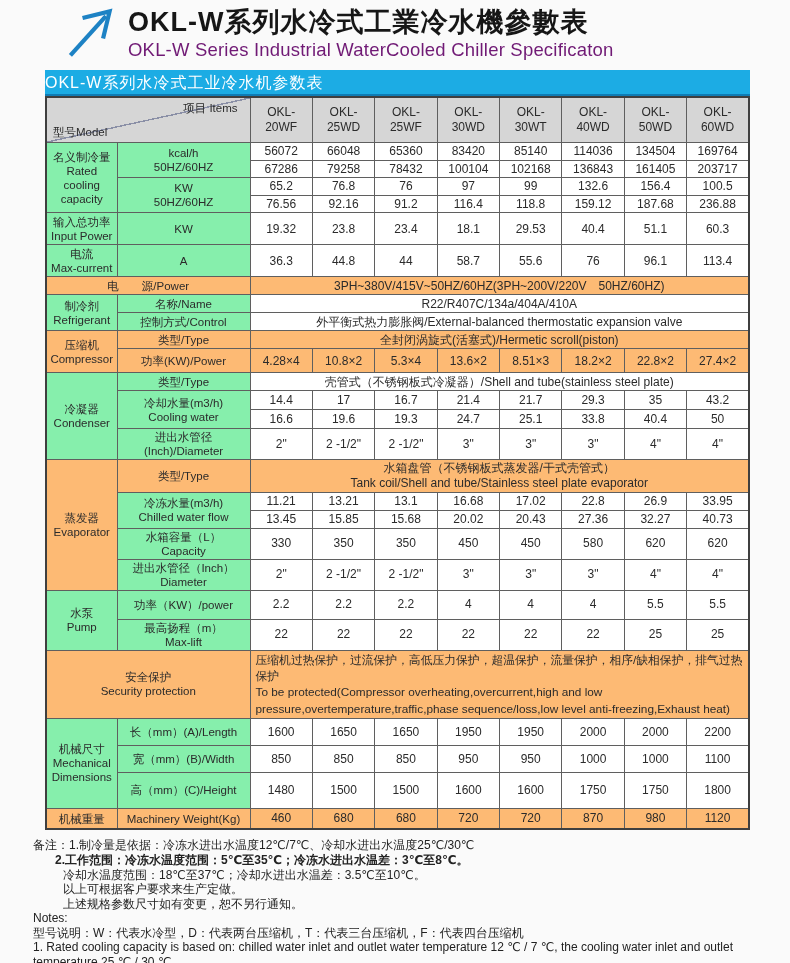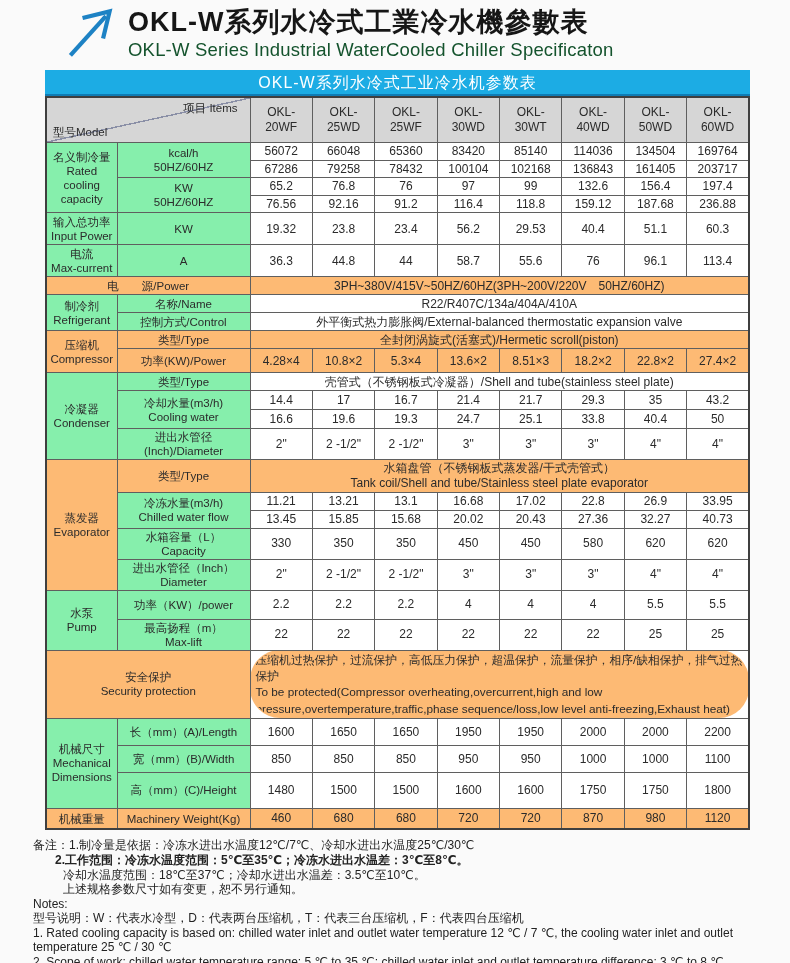--- a/index.html
+++ b/index.html
@@ -8,39 +8,39 @@
     font-family:"Liberation Sans","DejaVu Sans",sans-serif;
     color:#2b2b2b;-webkit-font-smoothing:antialiased;
   }
   .page{position:relative;width:790px;height:963px;overflow:hidden;}
 
   
   .hdr{position:relative;padding-top:6px;height:62px;}
   .logo{position:absolute;left:62px;top:4px;width:56px;height:56px;}
   .titles{margin-left:128px;}
   .title-zh{font-size:27px;font-weight:600;color:#161616;letter-spacing:1px;line-height:32px;}
-  .title-en{font-size:18.5px;font-weight:500;color:#14532d;line-height:23px;letter-spacing:0.2px;}
+  .title-en{font-size:18.5px;font-weight:500;color:#701a75;line-height:23px;letter-spacing:0.2px;}
 
   
   .twrap{margin-left:45px;width:705px;margin-top:2px;}
   .band{
     width:705px;height:26px;line-height:26px;background:#1cace4;color:#ffffff;
-    text-align:center;font-size:16px;font-weight:500;letter-spacing:1px;
+    text-align:left;font-size:16px;font-weight:500;letter-spacing:1px;
     border-bottom:2px solid #0f7cb5;box-sizing:border-box;
   }
   table{border-collapse:collapse;table-layout:fixed;width:705px;border:2px solid #3f3f3f;background:#ffffff;}
   td{
     border:1px solid #5f5f5f;text-align:center;vertical-align:middle;
     font-size:12px;line-height:1.22;padding:1px 2px;white-space:pre-line;
     color:#2b2b2b;overflow:hidden;box-sizing:border-box;
   }
   td.sec,td.lbl{background:#86efac;font-size:11.5px;}
   td.mdl,td.corner{background:#d6d6d6;font-size:12px;}
   tr.gray td{background:#fdba74;}
-  td.leftcell{text-align:left;padding-left:5px;font-size:11.8px;line-height:1.38;border-radius:30px;}
+  td.leftcell{text-align:left;padding-left:5px;font-size:11.8px;line-height:1.38;}
   td.corner{position:relative;padding:0;
     background-image:linear-gradient(to bottom right,
       transparent calc(50% - 0.7px), #8a8fa6 calc(50% - 0.7px),
       #8a8fa6 calc(50% + 0.7px), transparent calc(50% + 0.7px));
   }
   .corner-model{position:absolute;left:6px;bottom:3px;font-size:11.5px;margin-top:46px;}
   .corner-items{position:absolute;right:12px;top:3px;font-size:11.5px;}
 
   
   .notes{margin-left:33px;margin-top:8px;width:730px;font-size:12px;line-height:14.6px;color:#222;}
@@ -132,41 +132,41 @@
       <tr style="height:17px">
         <td class="lbl" rowspan="2">KW
 50HZ/60HZ</td>
         <td>65.2</td>
         <td>76.8</td>
         <td>76</td>
         <td>97</td>
         <td>99</td>
         <td>132.6</td>
         <td>156.4</td>
-        <td>197.4</td>
+        <td>100.5</td>
       </tr>
       <tr style="height:17px">
         <td>76.56</td>
         <td>92.16</td>
         <td>91.2</td>
         <td>116.4</td>
         <td>118.8</td>
         <td>159.12</td>
         <td>187.68</td>
         <td>236.88</td>
       </tr>
 
       <tr style="height:32px">
         <td class="sec">输入总功率
 Input Power</td>
         <td class="lbl">KW</td>
         <td>19.32</td>
         <td>23.8</td>
         <td>23.4</td>
-        <td>56.2</td>
+        <td>18.1</td>
         <td>29.53</td>
         <td>40.4</td>
         <td>51.1</td>
         <td>60.3</td>
       </tr>
 
       <tr style="height:32px">
         <td class="sec">电流
 Max-current</td>
         <td class="lbl">A</td>
@@ -394,20 +394,21 @@
       </tr>
 
       </tbody>
     </table>
   </div>
 
   <div class="notes">
     <div>备注：1.制冷量是依据：冷冻水进出水温度12℃/7℃、冷却水进出水温度25℃/30℃</div>
     <div class="ind1">2.工作范围：冷冻水温度范围：5℃至35℃；冷冻水进出水温差：3℃至8℃。</div>
     <div class="ind2">冷却水温度范围：18℃至37℃；冷却水进出水温差：3.5℃至10℃。</div>
+    <div class="ind2">以上可根据客户要求来生产定做。</div>
     <div class="ind2">上述规格参数尺寸如有变更，恕不另行通知。</div>
     <div>Notes:</div>
     <div>型号说明：W：代表水冷型，D：代表两台压缩机，T：代表三台压缩机，F：代表四台压缩机</div>
     <div>1. Rated cooling capacity is based on: chilled water inlet and outlet water temperature 12 ℃ / 7 ℃, the cooling water inlet and outlet</div>
     <div>temperature 25 ℃ / 30 ℃</div>
     <div>2. Scope of work: chilled water temperature range: 5 ℃ to 35 ℃; chilled water inlet and outlet temperature difference: 3 ℃ to 8 ℃.</div>
 
   </div>
 
 </div>

